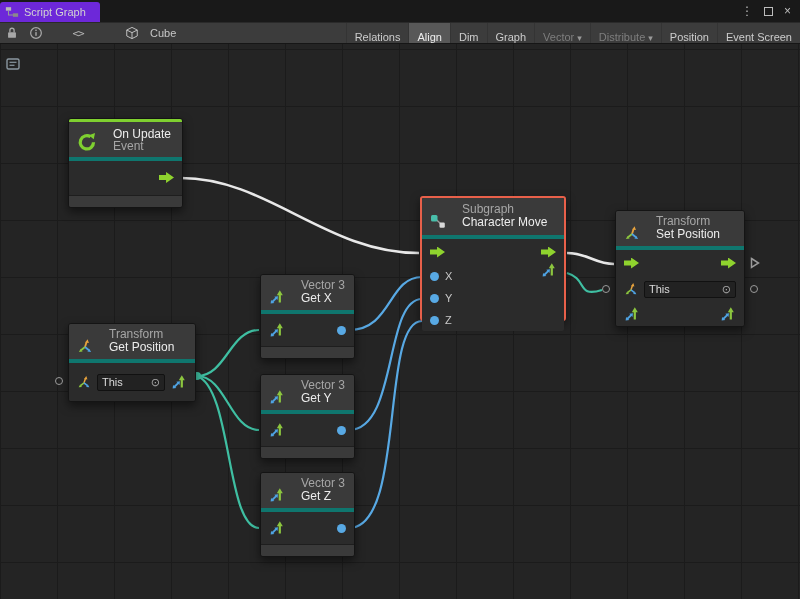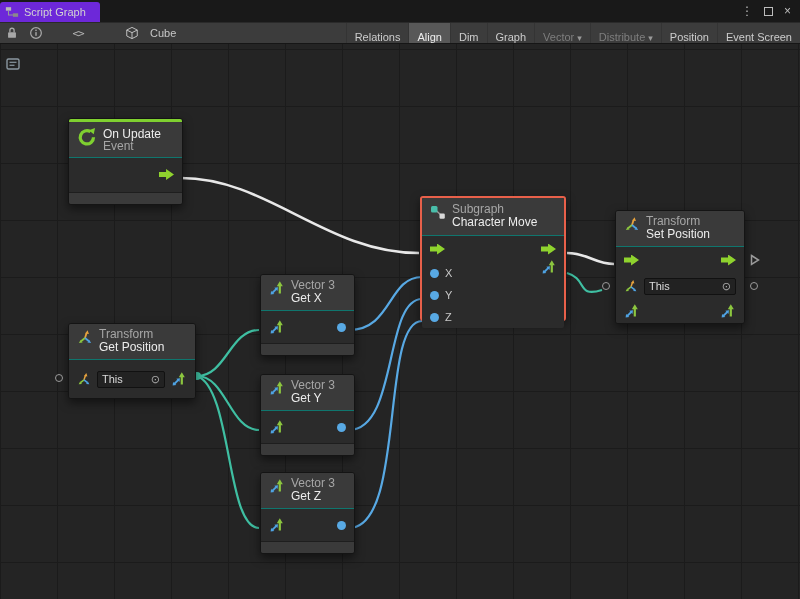--- a/index.html
+++ b/index.html
@@ -33,22 +33,22 @@
                            linear-gradient(to bottom,#1B1B1B 1px,transparent 1px);
           background-size:57px 57px;background-position:0px 5px;overflow:hidden}
   .edges{position:absolute;left:0;top:0;z-index:1;pointer-events:none}
   .corner-icon{position:absolute;left:5px;top:12px;z-index:3}
 
   
   .node{position:absolute;background:#2B2B2B;border:1px solid #141414;border-radius:3px;
         box-shadow:0 4px 10px rgba(0,0,0,.5);z-index:2}
   .node.selected{border:2px solid #E8604A}
   .accent{height:3px;background:#7FD030;border-radius:2px 2px 0 0}
-  .nhead{background:#3A3A3A;display:flex;align-items:flex-start;gap:6px;padding:5px 8px;
-         border-bottom:1px solid #0f766e;border-radius:2px 2px 0 0}
+  .nhead{background:#3A3A3A;display:flex;align-items:flex-end;gap:16px;padding:5px 8px;
+         border-bottom:4px solid #0f766e;border-radius:2px 2px 0 0}
   .ncat{font-size:12px;color:#A6A6A6;line-height:11px}
   .ntitle{font-size:12px;color:#EDEDED;line-height:14px}
   .nbody{position:relative;background:#2B2B2B;border-radius:0 0 2px 2px}
   .nfoot{background:#3A3A3A;border-top:1px solid #1E1E1E;border-radius:0 0 2px 2px;height:12px}
   .row{display:flex;align-items:center;gap:6px;padding:0 8px;position:relative}
 
   
   .flow{width:15px;height:11px;background:#8FD32E;flex:none;
         clip-path:polygon(0 28%,47% 28%,47% 0,100% 50%,47% 100%,47% 72%,0 72%)}
   .pdot{width:9px;height:9px;border-radius:50%;flex:none}

